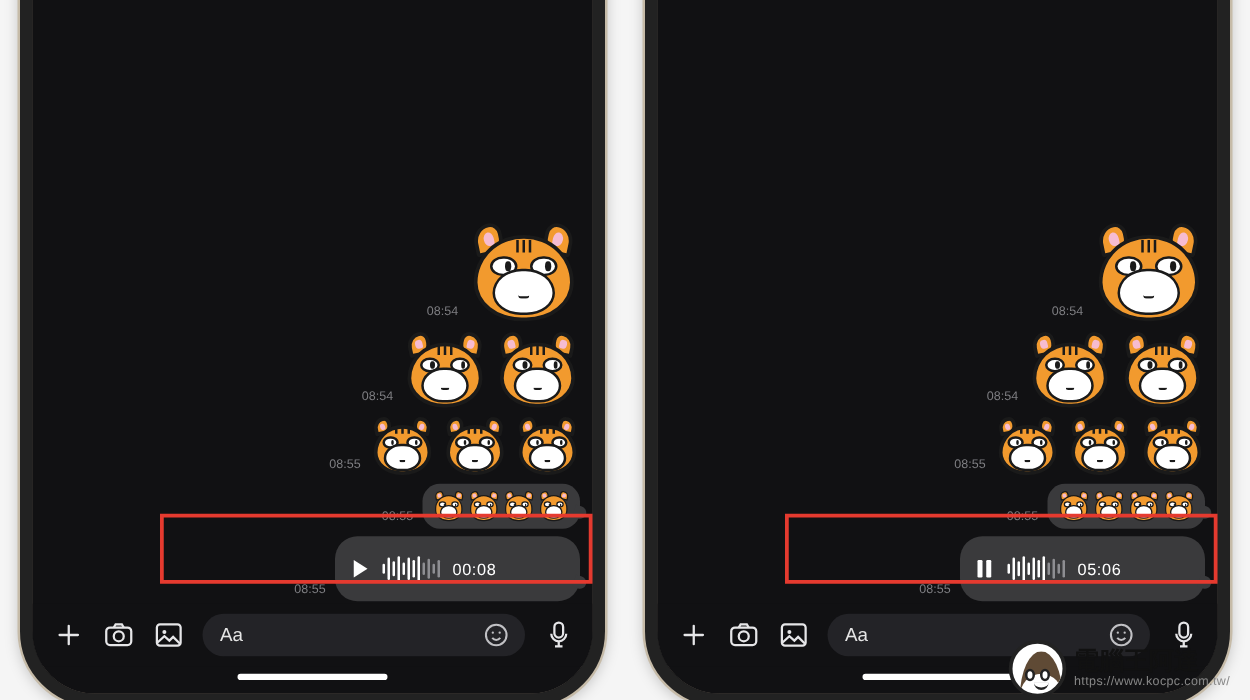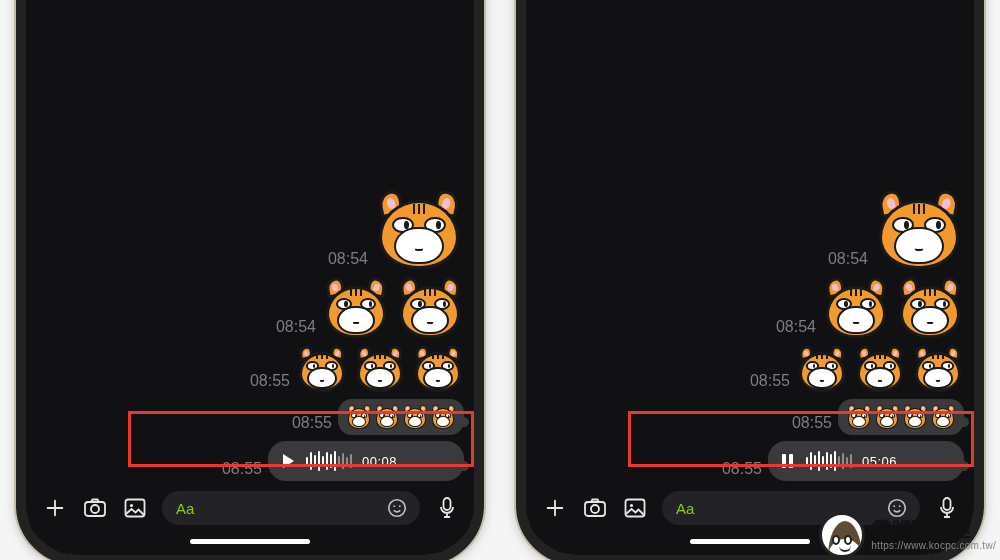--- a/index.html
+++ b/index.html
@@ -55,26 +55,26 @@
     padding: 6px 10px 2px 10px;
     gap: 6px;
   }
   .row {
     display: flex;
     align-items: flex-end;
     justify-content: flex-end;
     gap: 6px;
   }
   .ts {
-    font-size: 16px;
+    font-size: 10px;
     color: #7e7e82;
     line-height: 1;
     padding-bottom: 4px;
     min-width: 28px;
-    text-align: left;
+    text-align: center;
   }
   .stickers {
     display: flex;
     gap: 6px;
   }
   .stickers.small .cat { width: 52px; height: 48px; }
   .stickers.med .cat { width: 68px; height: 62px; }
   .stickers.big .cat { width: 90px; height: 82px; }
   .cat {
     position: relative;
@@ -166,21 +166,21 @@
   .mini-bubble .cat{ width:26px;height:24px; }
   .mini-bubble .cat .head,
   .mini-bubble .cat .ear,
   .mini-bubble .cat .muzzle,
   .mini-bubble .cat .eye{ border-width:1.5px; }
 
   
   .voice{
     background:#3a3a3c;
     border-radius:18px;
-    height:40px;
+    height:52px;
     min-width:196px;
     padding:0 14px 0 10px;
     display:flex;
     align-items:center;
     gap:10px;
     position:relative;
   }
   .voice::after{
     content:"";
     position:absolute;
@@ -243,35 +243,35 @@
   .textfield{
     flex:1;
     height:34px;
     background:#232327;
     border-radius:17px;
     display:flex;align-items:center;
     padding:0 10px 0 14px;
     justify-content:space-between;
   }
   .textfield .ph{
-    color:#84cc16;font-size:15px;
+    color:#e5e5e5;font-size:15px;
   }
   .home-indicator{
     height:22px;
     display:flex;justify-content:center;align-items:flex-start;
   }
   .home-indicator span{
     width:120px;height:5px;border-radius:3px;background:#fff;margin-top:6px;
   }
   svg{display:block}
 
   
   .watermark{
     position:absolute;
-    right:4px; bottom:2px;
+    right:16px; bottom:2px;
     display:flex;align-items:center;gap:6px;
     color:#333;
   }
   .wm-face{
     width:46px;height:46px;border-radius:50%;
     background:#fff;border:3px solid #222;position:relative;
     overflow:hidden;
   }
   .wm-face::before{
     content:"";position:absolute;left:6px;top:6px;width:34px;height:18px;

